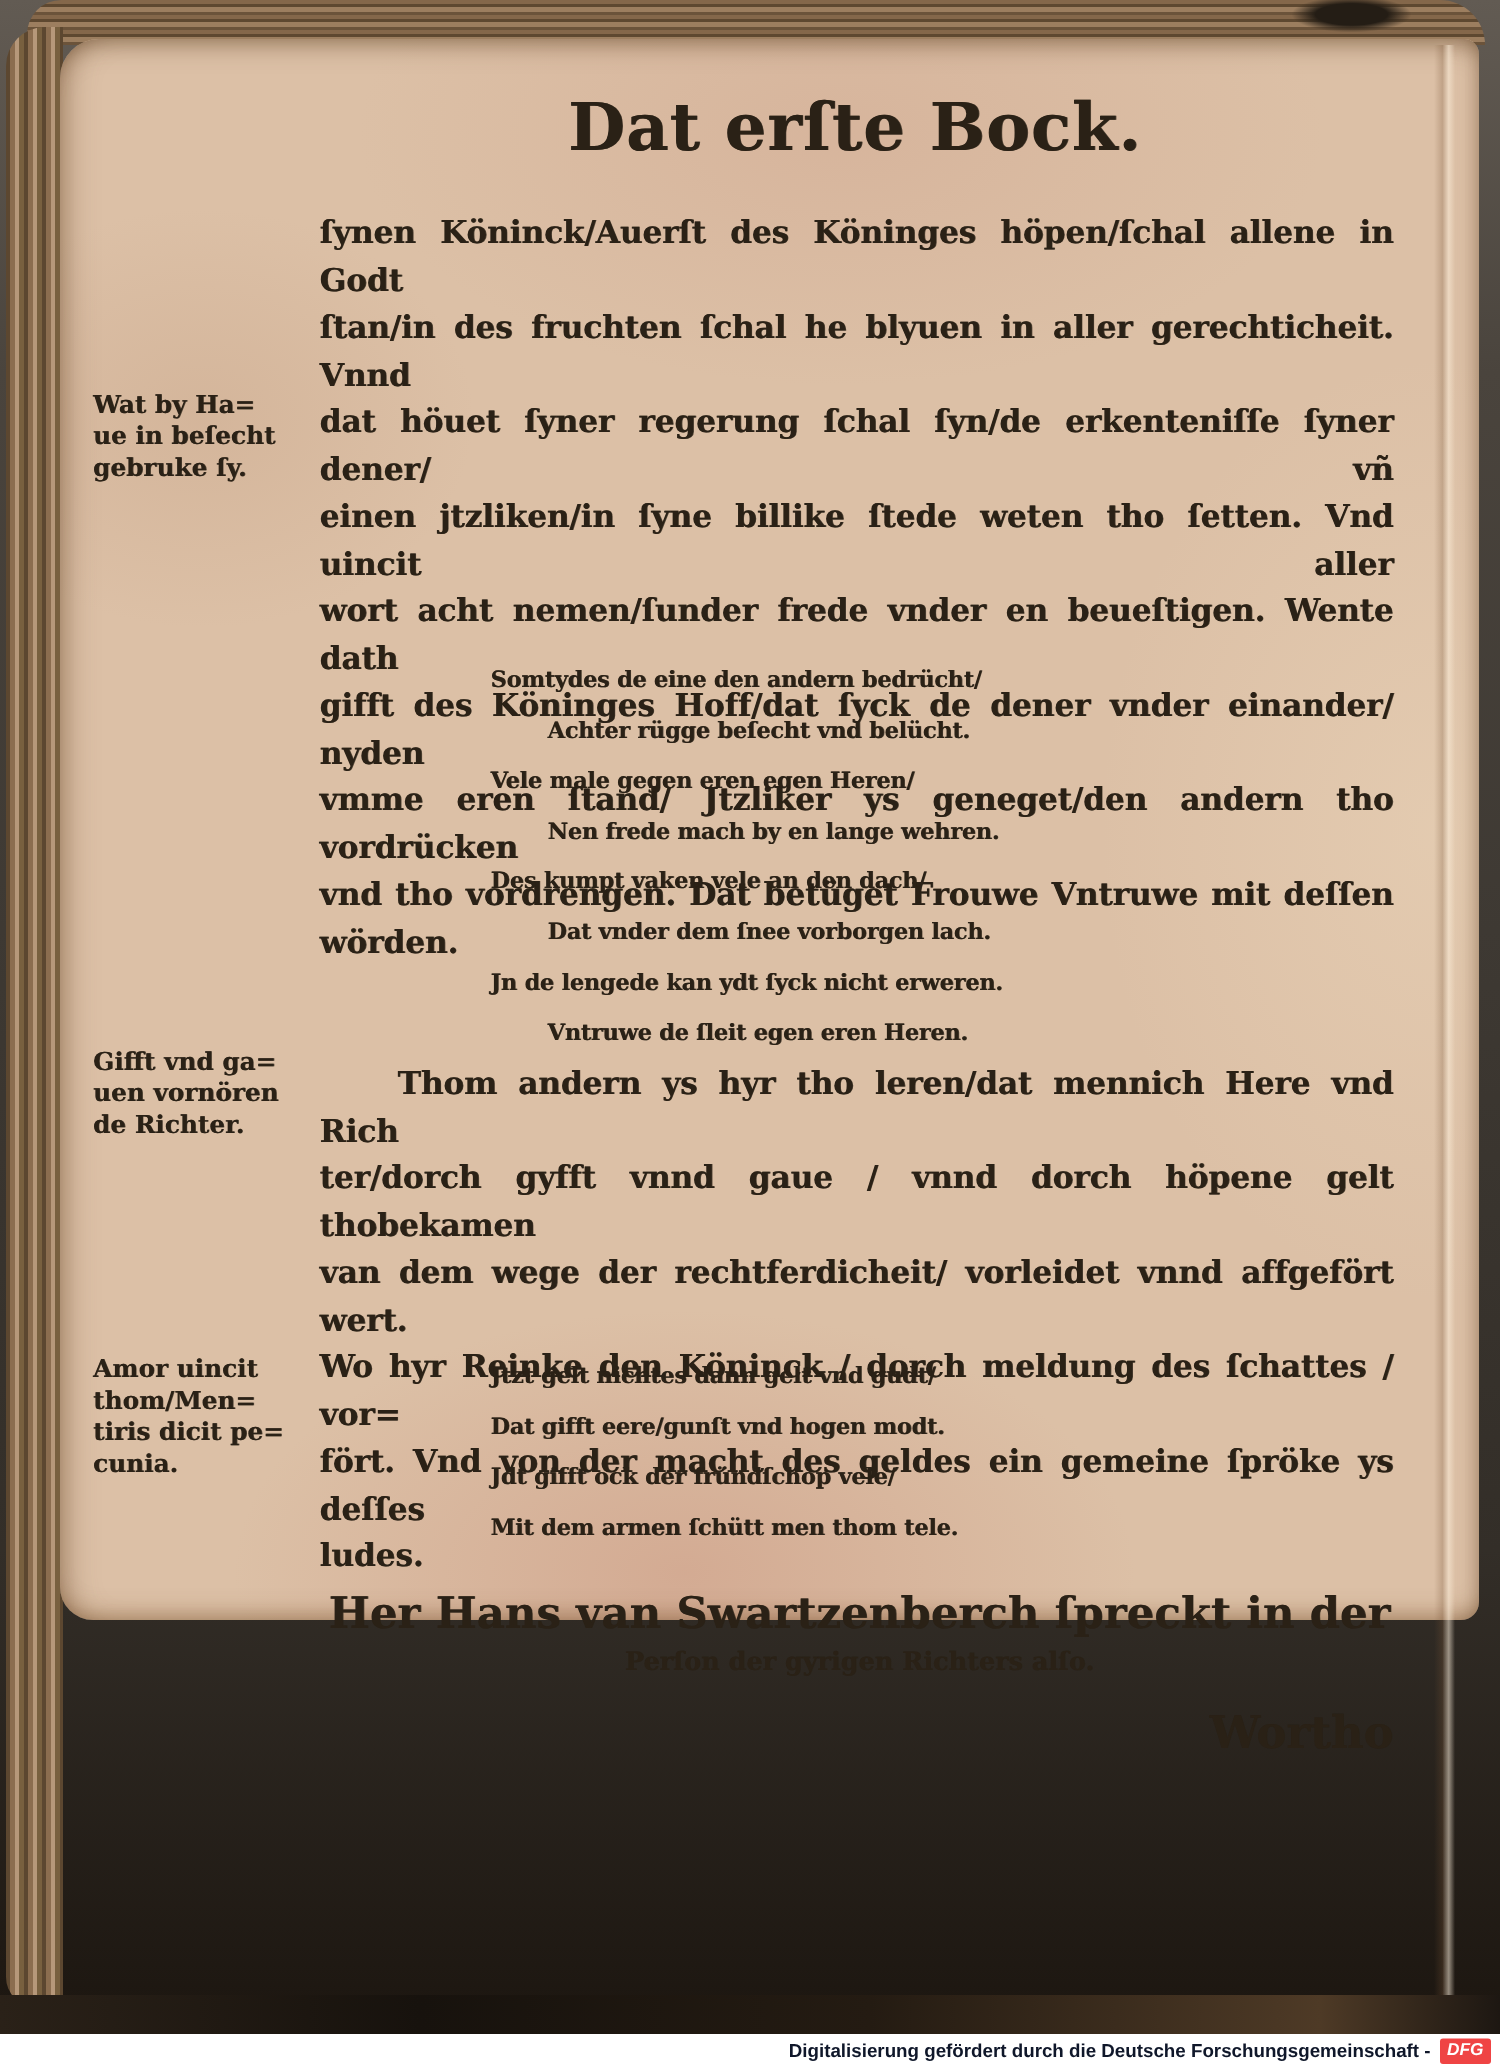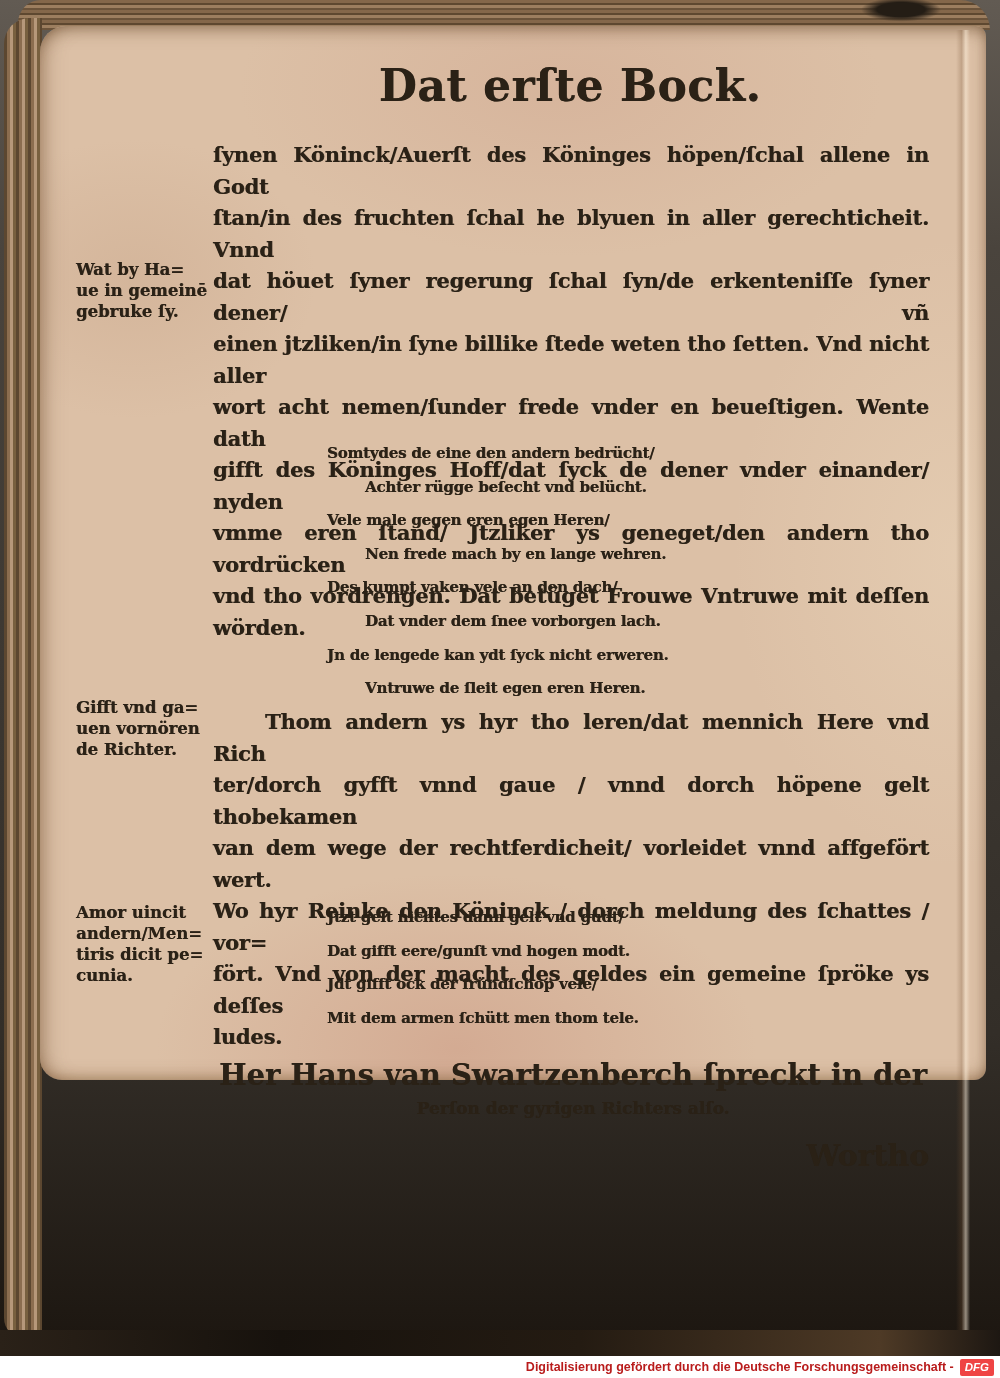--- a/index.html
+++ b/index.html
@@ -57,33 +57,33 @@
   .p1{top:113px;}
   .p2{top:680px;}
   .line{font-size:21px;font-weight:700;line-height:31.5px;letter-spacing:-.2px;white-space:nowrap;}
   .jline{white-space:normal;text-align:justify;text-align-last:justify;}
   .p-indent{text-indent:52px;}
   .verse{position:absolute;left:287px;width:620px;}
   .v1{top:411px;}
   .v2{top:875px;}
   .vline{font-size:15px;font-weight:700;line-height:33.6px;letter-spacing:-.2px;white-space:nowrap;}
   .v-indent{padding-left:38px;}
-  .note{position:absolute;left:36px;width:146px;font-size:16.5px;font-weight:700;line-height:21px;}
+  .note{position:absolute;left:22px;width:146px;font-size:16.5px;font-weight:700;line-height:21px;}
   .n1{top:233px;}
   .n2{top:671px;}
   .n3{top:876px;}
   .closing1{position:absolute;left:143px;top:1032px;width:780px;text-align:center;font-size:29px;font-weight:700;}
   .closing2{position:absolute;left:143px;top:1072px;width:780px;text-align:center;font-size:17px;font-weight:700;}
   .catchword{position:absolute;left:173px;top:1112px;width:716px;text-align:right;font-size:30px;font-weight:700;}
   .footer{
     position:absolute;left:0;bottom:0;width:1000px;height:22px;background:#ffffff;
     display:flex;align-items:center;justify-content:flex-end;padding-right:6px;box-sizing:border-box;
     font-family:"Liberation Sans",sans-serif;
   }
-  .credit{font-size:12.5px;font-weight:700;color:#b91c1c;letter-spacing:0;}
+  .credit{font-size:12.5px;font-weight:700;color:#0f172a;letter-spacing:0;}
   .dfg{
     display:inline-block;margin-left:6px;background:#ef4444;color:#ffffff;
     font-size:11.5px;font-weight:700;font-style:italic;padding:1px 5px 2px 5px;border-radius:2px;line-height:14px;
   }
 </style>
 </head>
 <body>
 
 <div class="scan">
   <div class="top-edge"></div>
@@ -93,21 +93,21 @@
 
   <div class="page">
     <div class="fold"></div>
 
     <h1 class="title ink">Dat erſte Bock.</h1>
 
     <div class="block p1 ink">
       <div class="line jline">ſynen Köninck/Auerſt des Köninges höpen/ſchal allene in Godt</div>
       <div class="line jline">ſtan/in des fruchten ſchal he blyuen in aller gerechticheit. Vnnd</div>
       <div class="line jline">dat höuet ſyner regerung ſchal ſyn/de erkenteniſſe ſyner dener/ vñ</div>
-      <div class="line jline">einen jtzliken/in ſyne billike ſtede weten tho ſetten. Vnd nicht aller</div>
+      <div class="line jline">einen jtzliken/in ſyne billike ſtede weten tho ſetten. Vnd uincit aller</div>
       <div class="line jline">wort acht nemen/ſunder frede vnder en beueſtigen. Wente dath</div>
       <div class="line jline">gifft des Köninges Hoff/dat ſyck de dener vnder einander/ nyden</div>
       <div class="line jline">vmme eren ſtand/ Jtzliker ys geneget/den andern tho vordrücken</div>
       <div class="line jline">vnd tho vordrengen. Dat betüget Frouwe Vntruwe mit deſſen</div>
       <div class="line">wörden.</div>
     </div>
 
     <div class="verse v1 ink">
       <div class="vline">Somtydes de eine den andern bedrücht/</div>
       <div class="vline v-indent">Achter rügge beſecht vnd belücht.</div>
@@ -130,33 +130,33 @@
 
     <div class="verse v2 ink">
       <div class="vline">Jtzt gelt nichtes dann gelt vnd gudt/</div>
       <div class="vline">Dat gifft eere/gunſt vnd hogen modt.</div>
       <div class="vline">Jdt gifft ock der fründſchop vele/</div>
       <div class="vline">Mit dem armen ſchütt men thom tele.</div>
     </div>
 
     <div class="note n1 ink">
       <div>Wat by Ha=</div>
-      <div>ue in gemeinē</div>
+      <div>ue in beſecht</div>
       <div>gebruke ſy.</div>
     </div>
 
     <div class="note n2 ink">
       <div>Gifft vnd ga=</div>
       <div>uen vornören</div>
       <div>de Richter.</div>
     </div>
 
     <div class="note n3 ink">
       <div>Amor uincit</div>
-      <div>andern/Men=</div>
+      <div>thom/Men=</div>
       <div>tiris dicit pe=</div>
       <div>cunia.</div>
     </div>
 
     <div class="closing1 ink">Her Hans van Swartzenberch ſpreckt in der</div>
     <div class="closing2 ink">Perſon der gyrigen Richters alſo.</div>
     <div class="catchword ink">Wortho</div>
   </div>
 
   <div class="footer">

